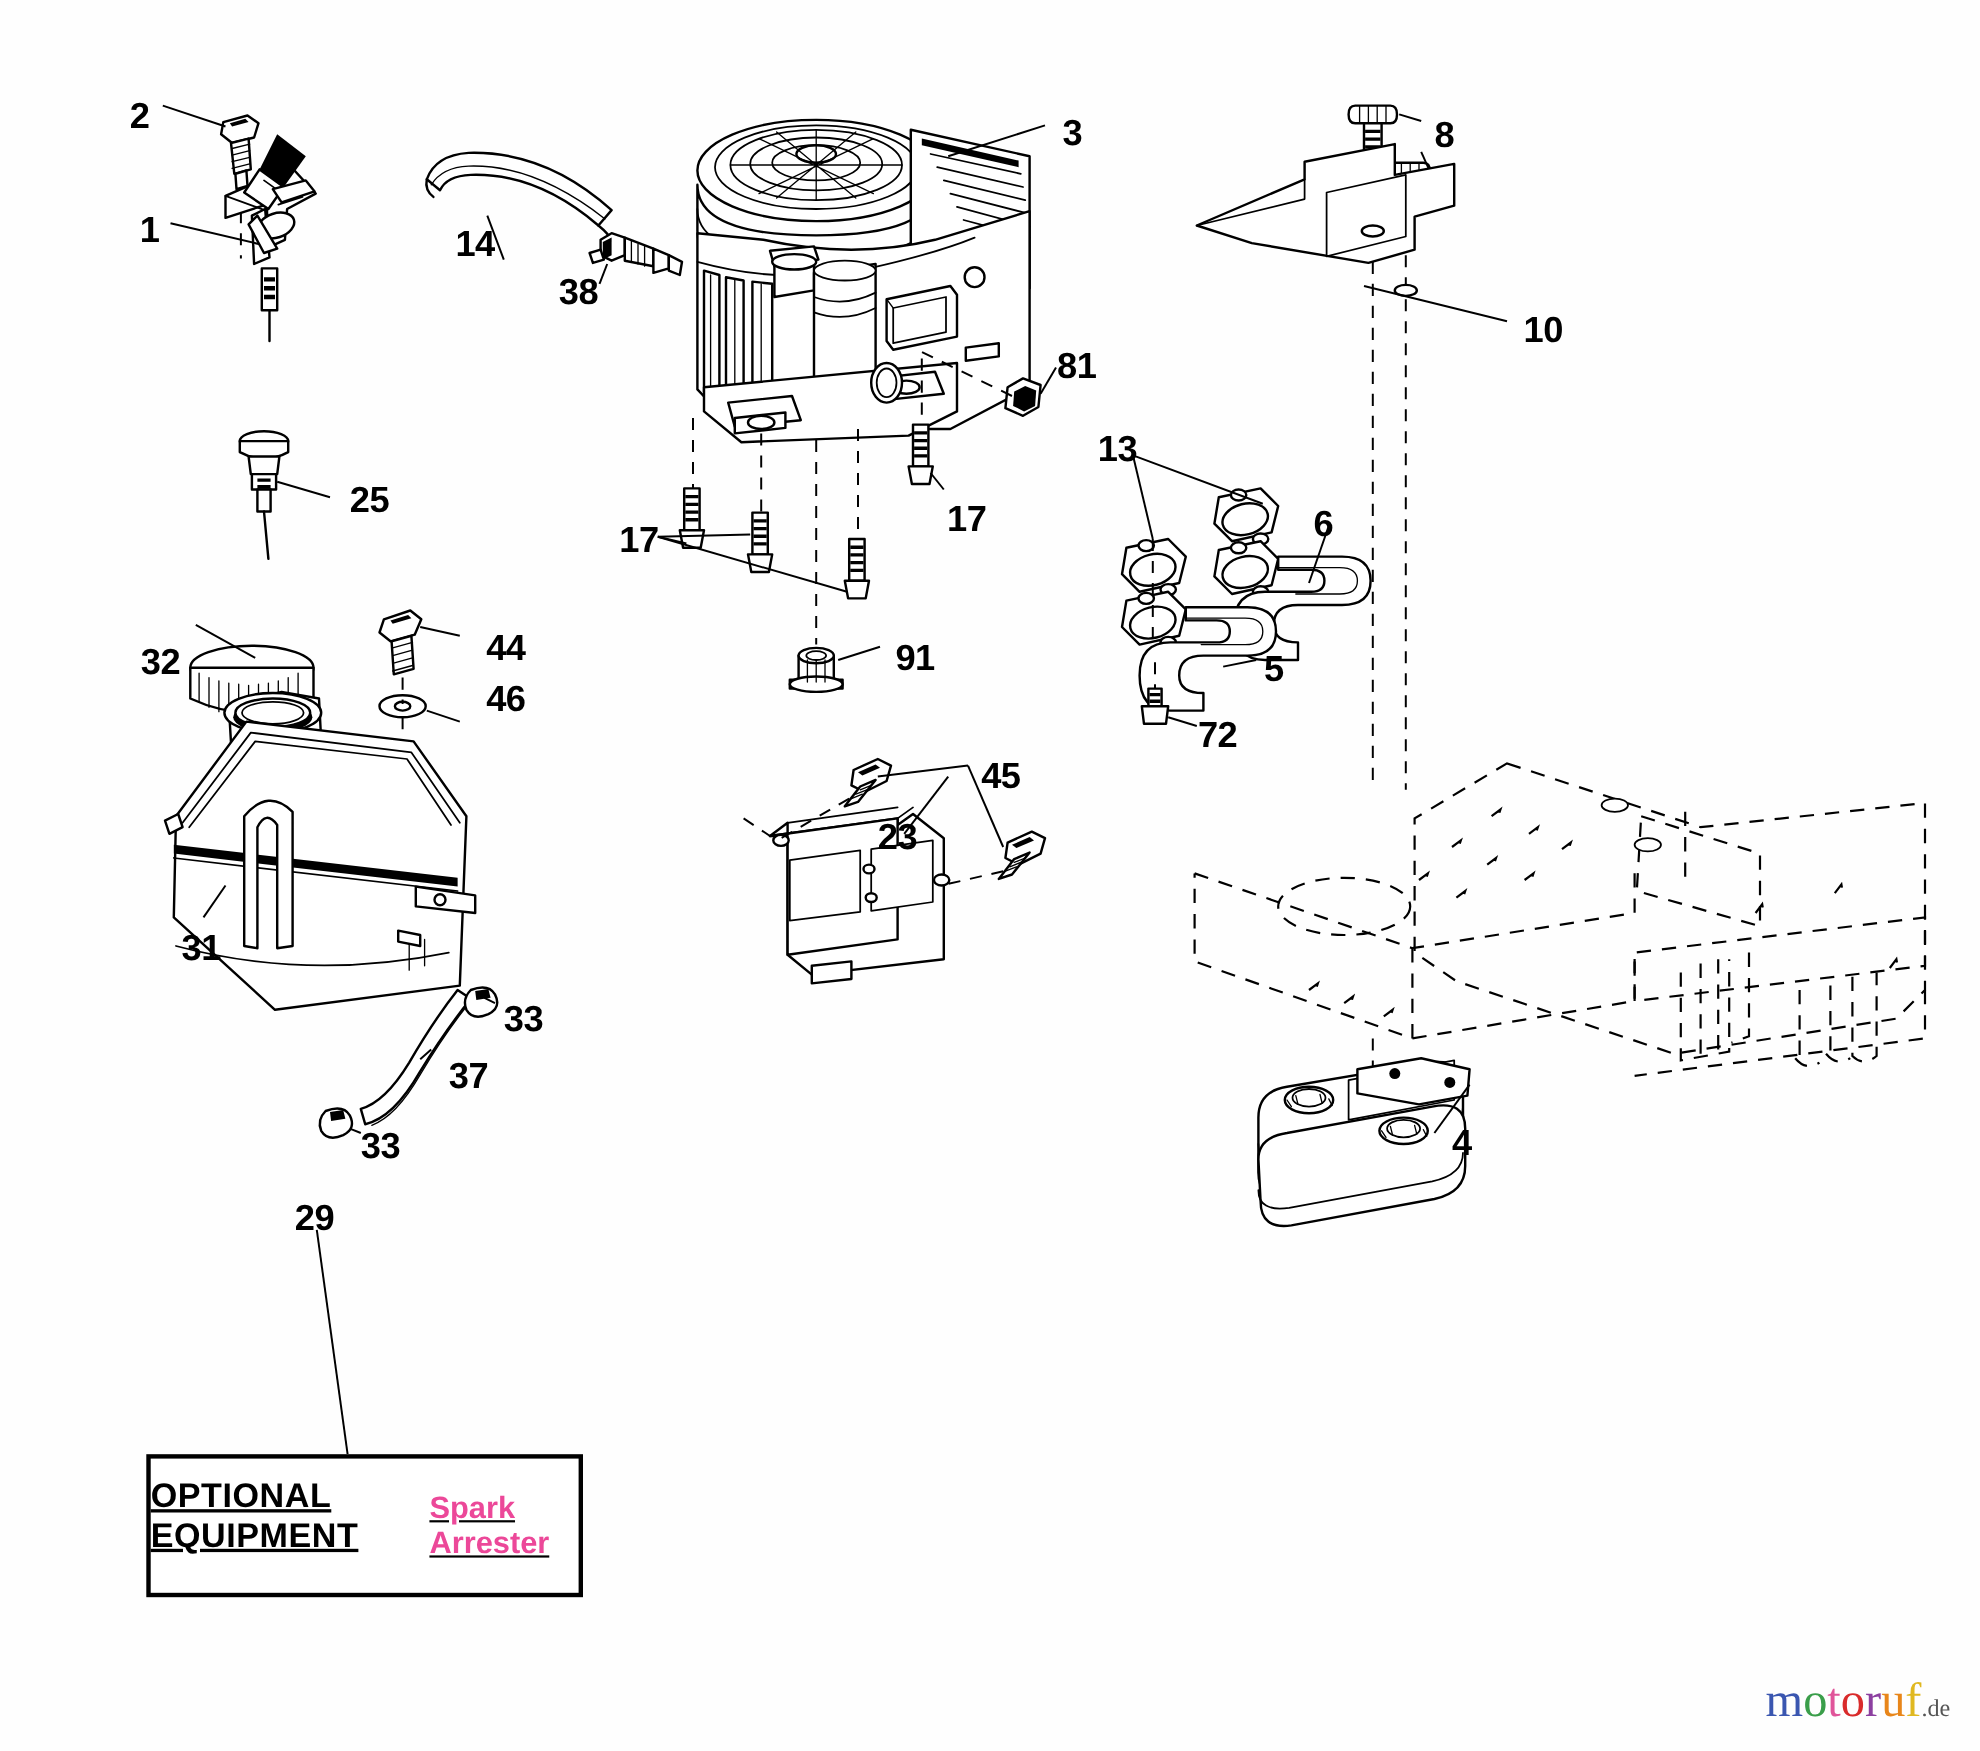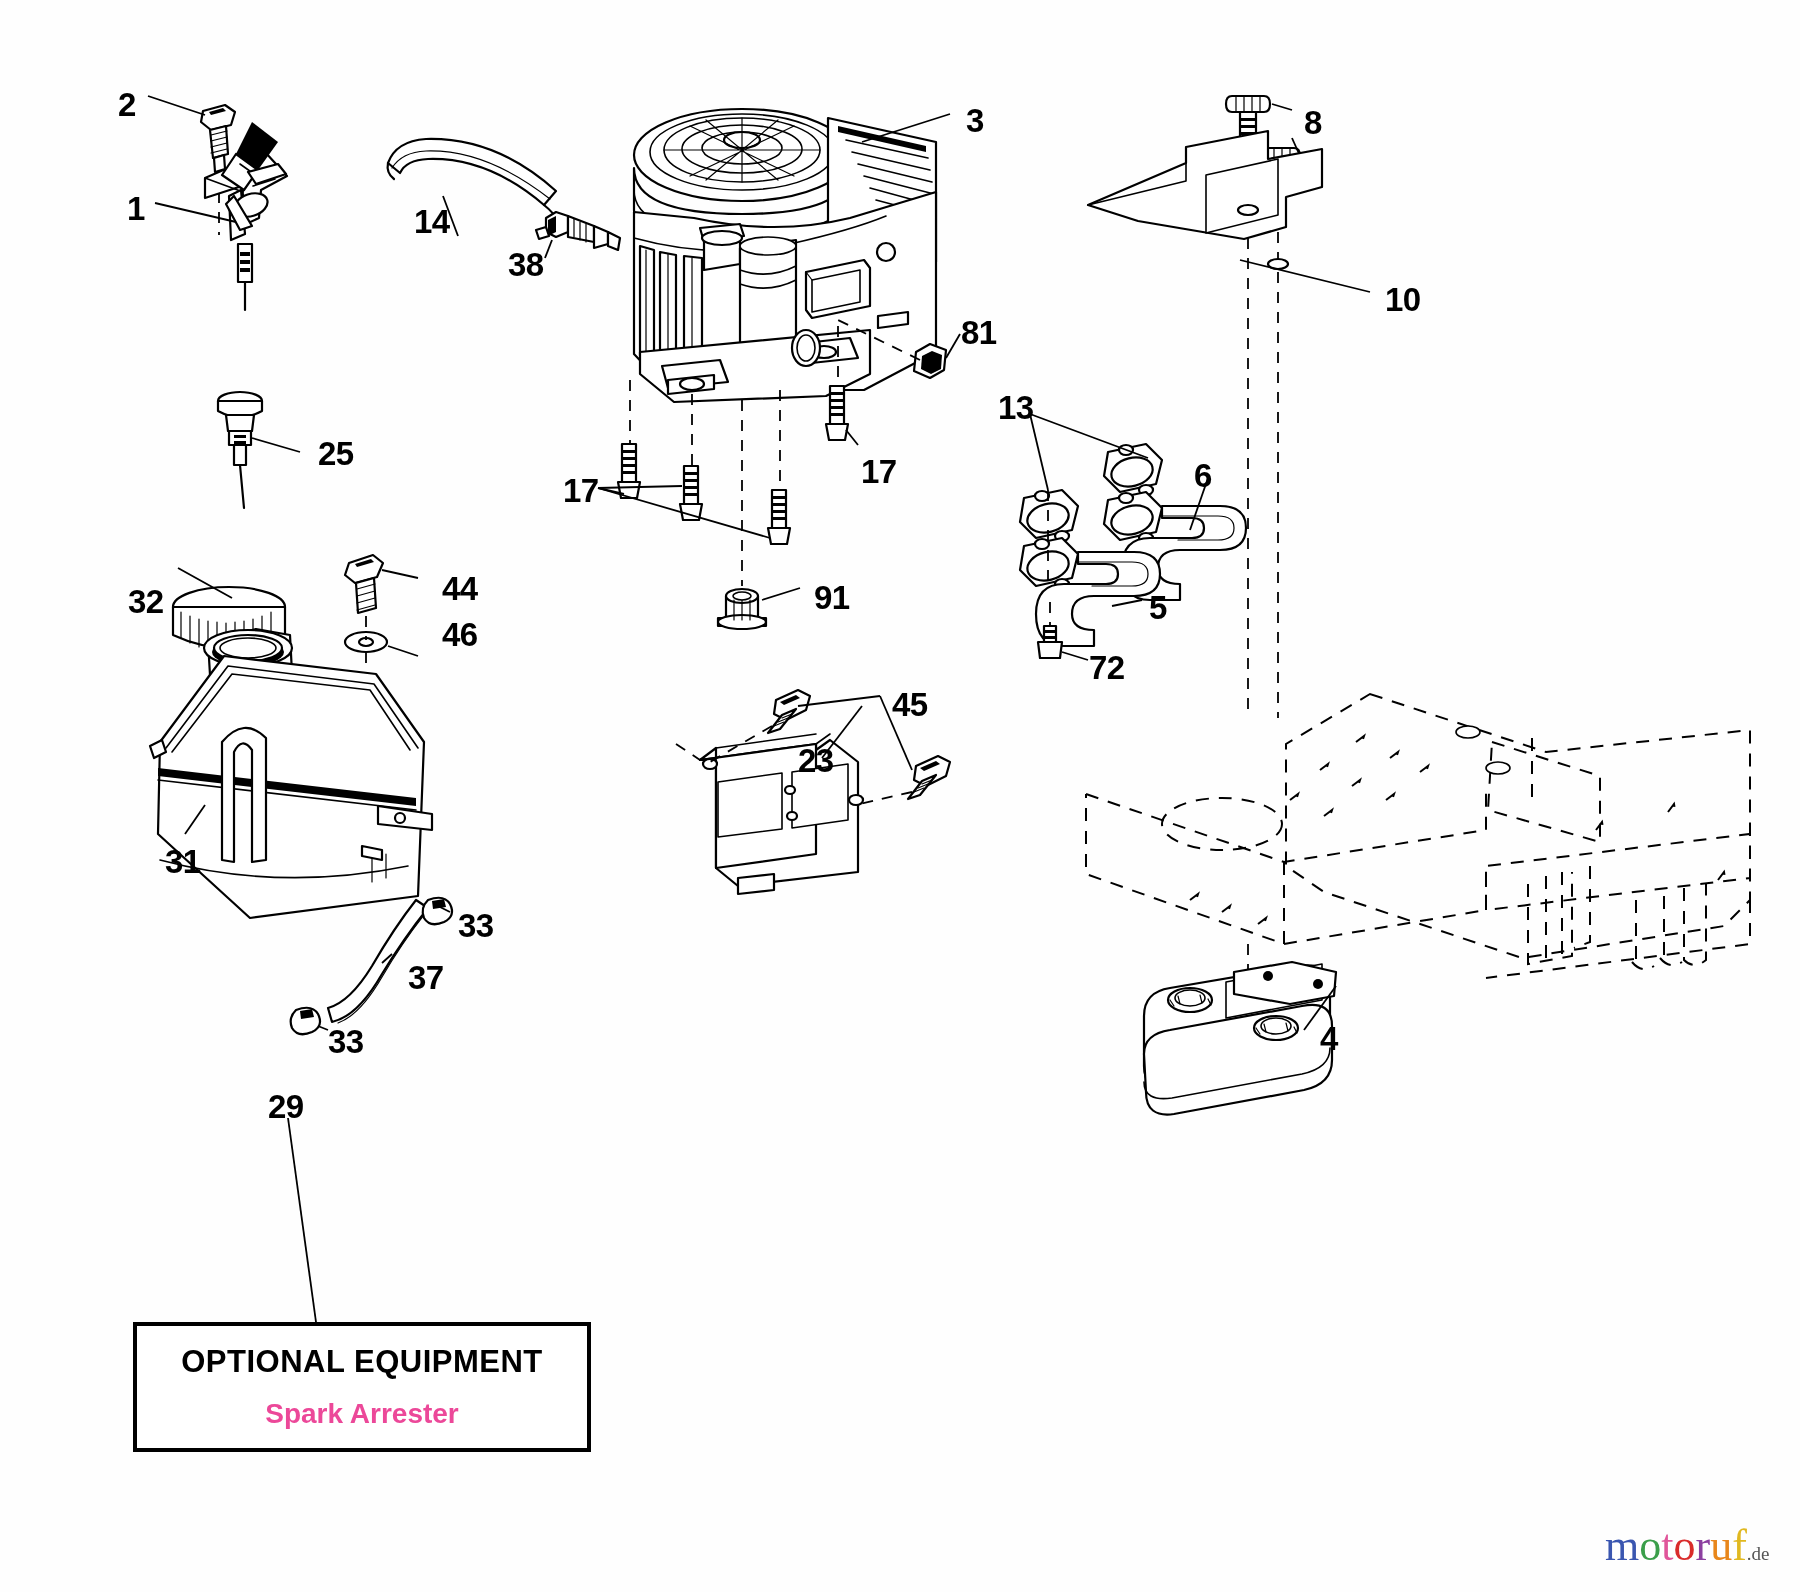--- a/index.html
+++ b/index.html
@@ -32,29 +32,30 @@
     font-size: 33px;
     color: #000000;
     line-height: 1;
     white-space: nowrap;
     letter-spacing: -0.5px;
   }
   #optbox {
     position: absolute;
     left: 133px;
     top: 1322px;
-    width: 458px;
+    width: 397px;
     height: 130px;
     border: 4px solid #000000;
     background: #ffffff;
     box-sizing: border-box;
     display: flex;
-    flex-direction: column;
+    flex-direction: row;
     align-items: center;
     justify-content: center;
+    text-decoration: underline;
   }
   #optbox .opt-title {
     font-family: "Liberation Sans", sans-serif;
     font-weight: bold;
     font-size: 31px;
     letter-spacing: 0.5px;
     color: #000;
     margin-bottom: 18px;
   }
   #optbox .opt-sub {
@@ -67,21 +68,21 @@
     position: absolute;
     left: 1605px;
     top: 1524px;
     font-family: "Liberation Serif", serif;
     font-size: 44px;
     line-height: 1;
     white-space: nowrap;
     user-select: none;
   }
   #watermark .suffix {
-    font-size: 19px;
+    font-size: 22px;
     color: #555555;
   }
 </style>
 </head>
 <body>
 
 <div id="sheet">
 
   <svg id="art" viewBox="0 0 1800 1592">
     <defs>

